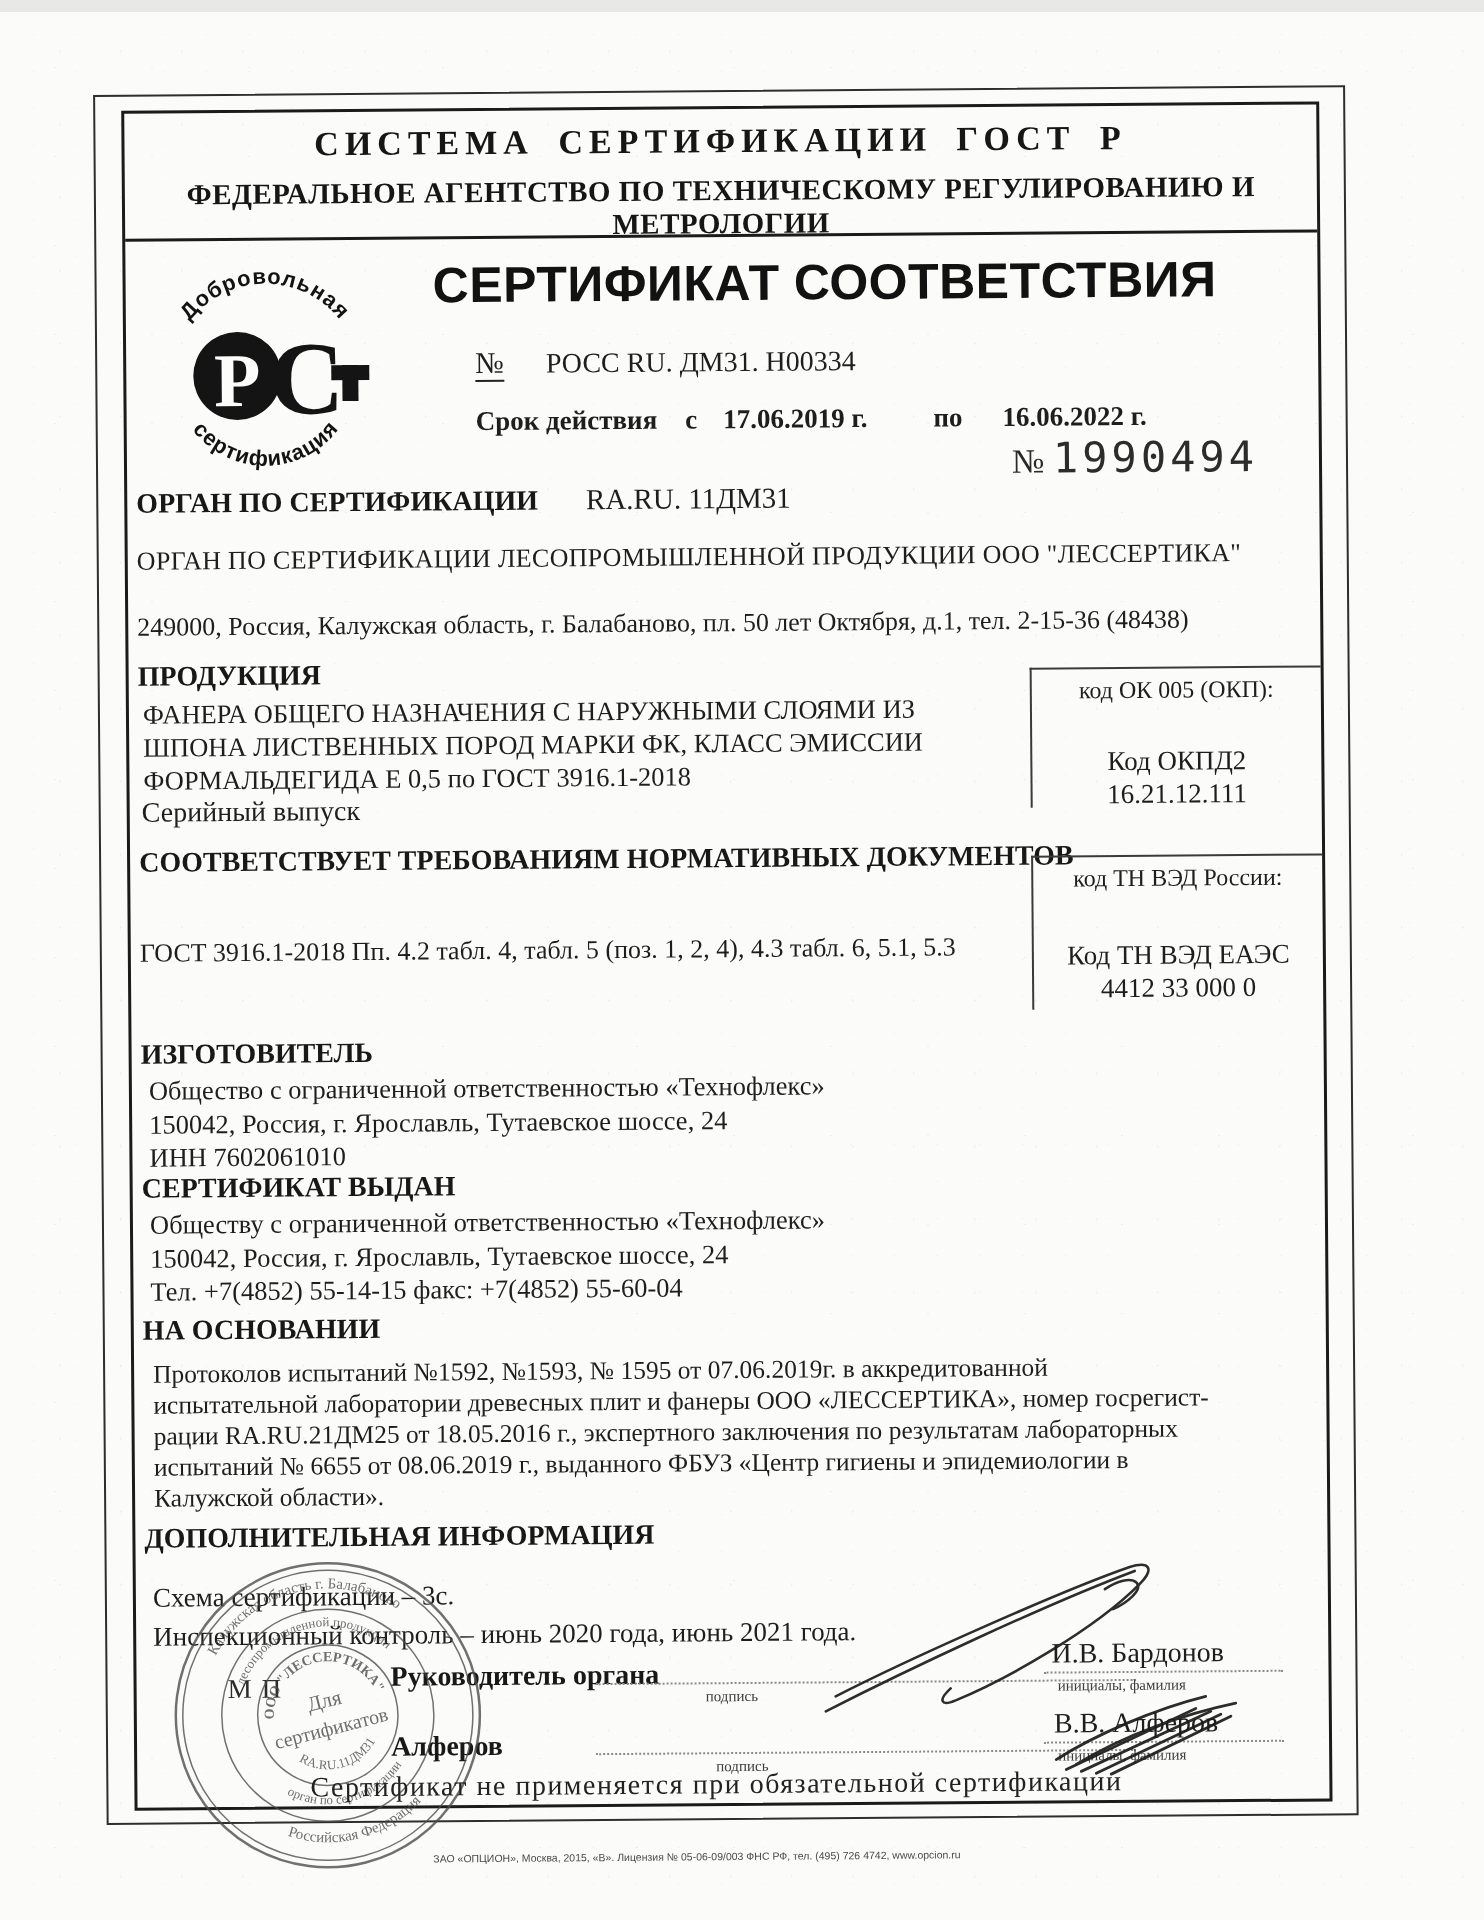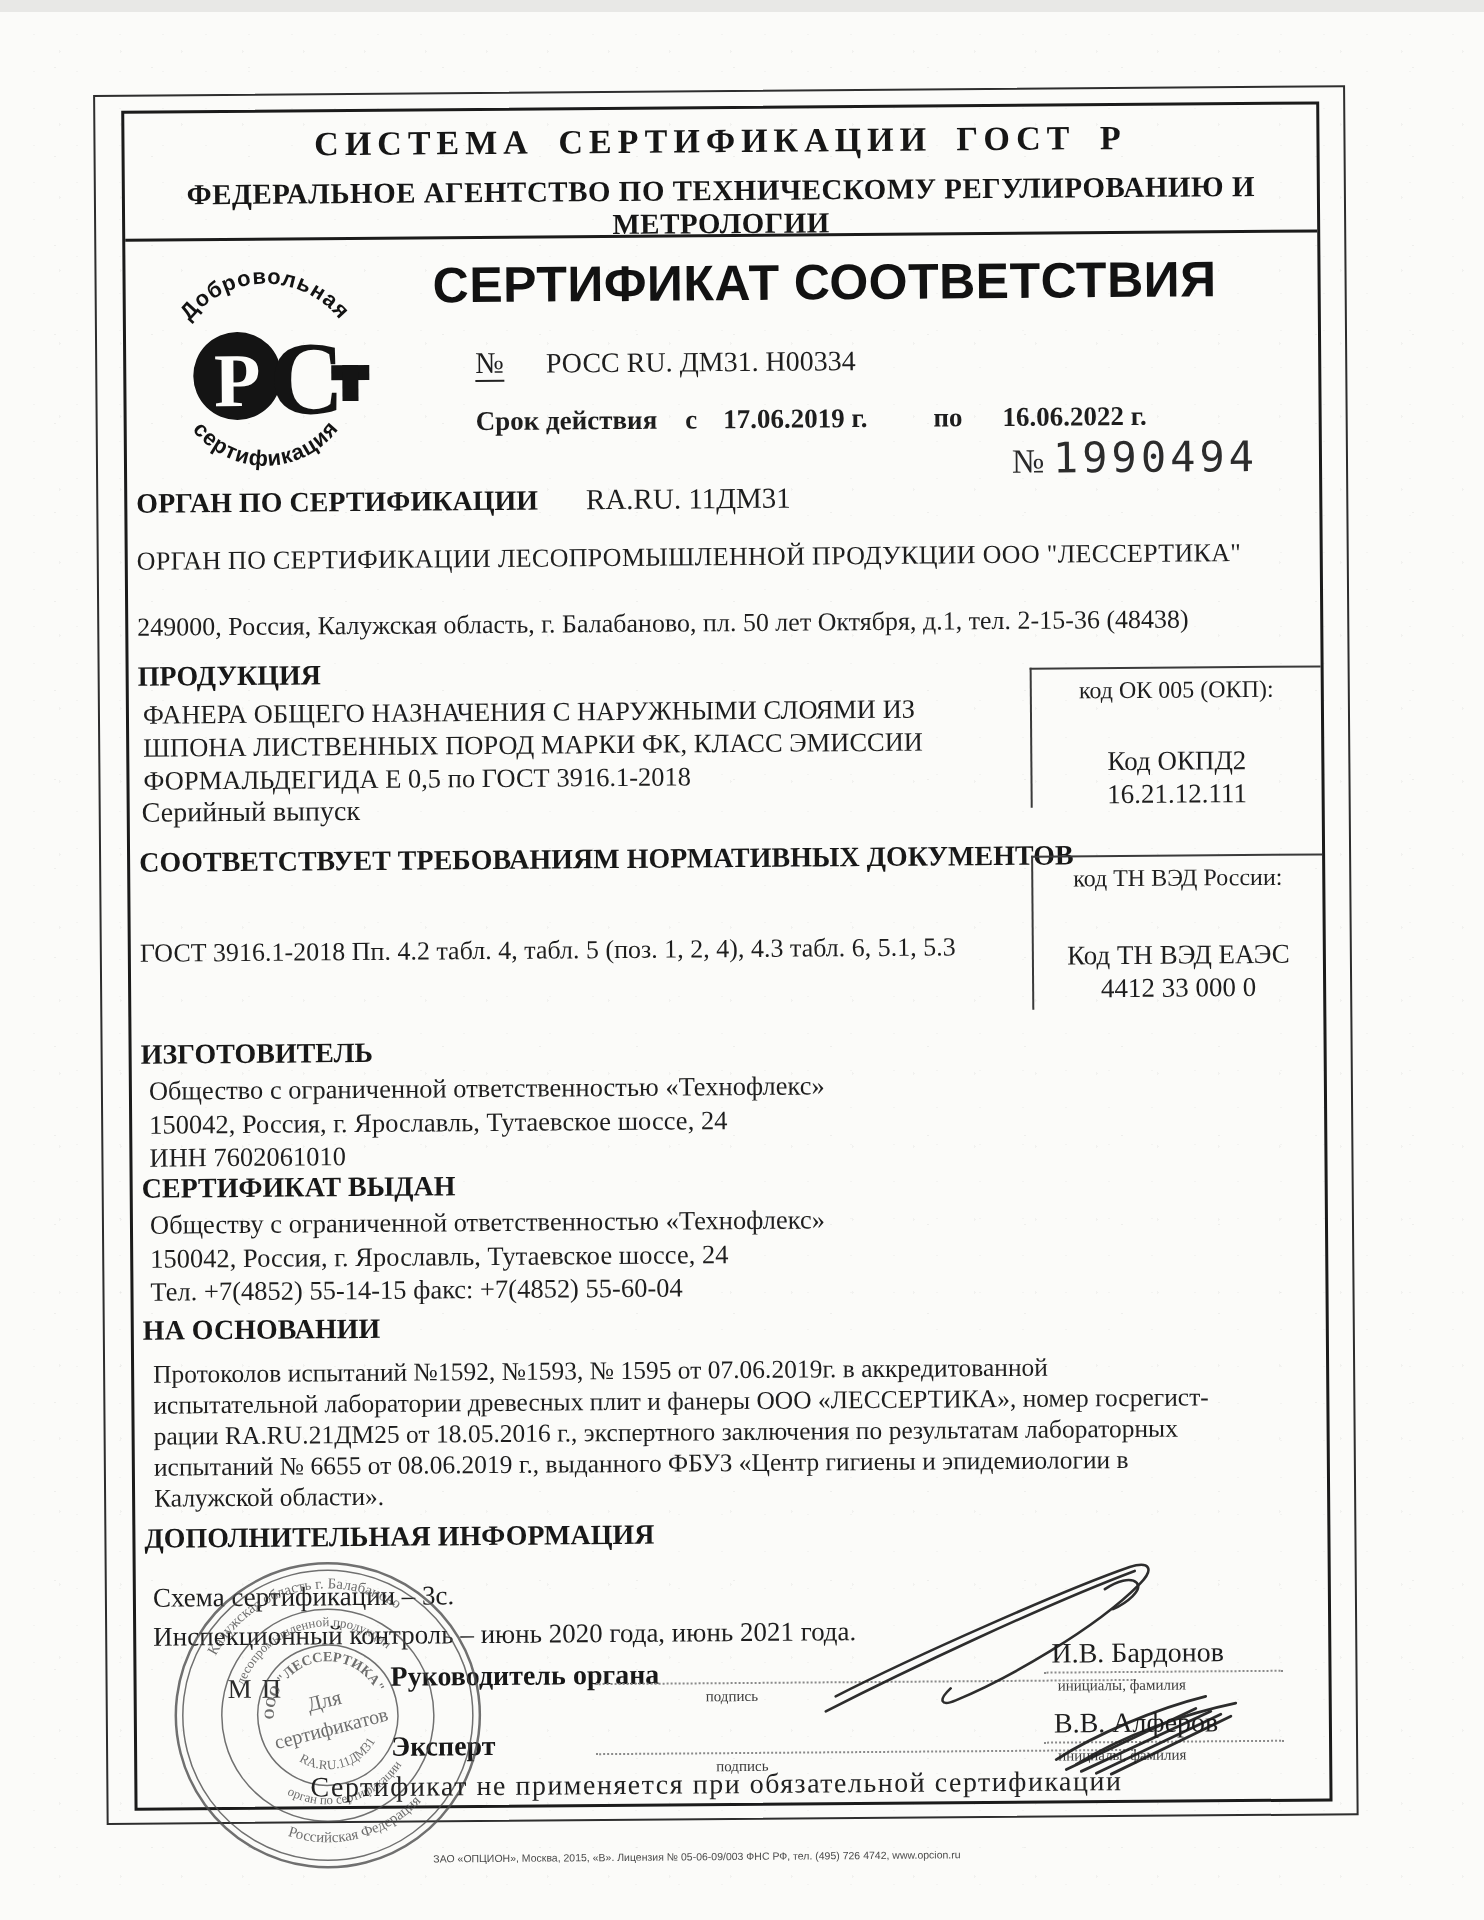--- a/index.html
+++ b/index.html
@@ -179,21 +179,21 @@
 
     <div class="abs lbl lbl-addinfo">ДОПОЛНИТЕЛЬНАЯ ИНФОРМАЦИЯ</div>
     <div class="abs add-lines">
       <div>Схема сертификации – 3с.</div>
       <div>Инспекционный контроль – июнь 2020 года, июнь 2021 года.</div>
     </div>
 
     <div class="abs mp-mark">МП</div>
 
     <div class="abs lbl role-head">Руководитель органа</div>
-    <div class="abs lbl role-expert">Эксперт</div>
+    <div class="abs lbl role-expert">Алферов</div>
 
     <div class="abs sigline sigline1"></div>
     <div class="abs sigline sigline2"></div>
     <div class="abs cap cap-sign1">подпись</div>
     <div class="abs cap cap-sign2">подпись</div>
 
     <div class="abs name-head">И.В. Бардонов</div>
     <div class="abs sigline nameline1"></div>
     <div class="abs cap cap-name1">инициалы, фамилия</div>
 

